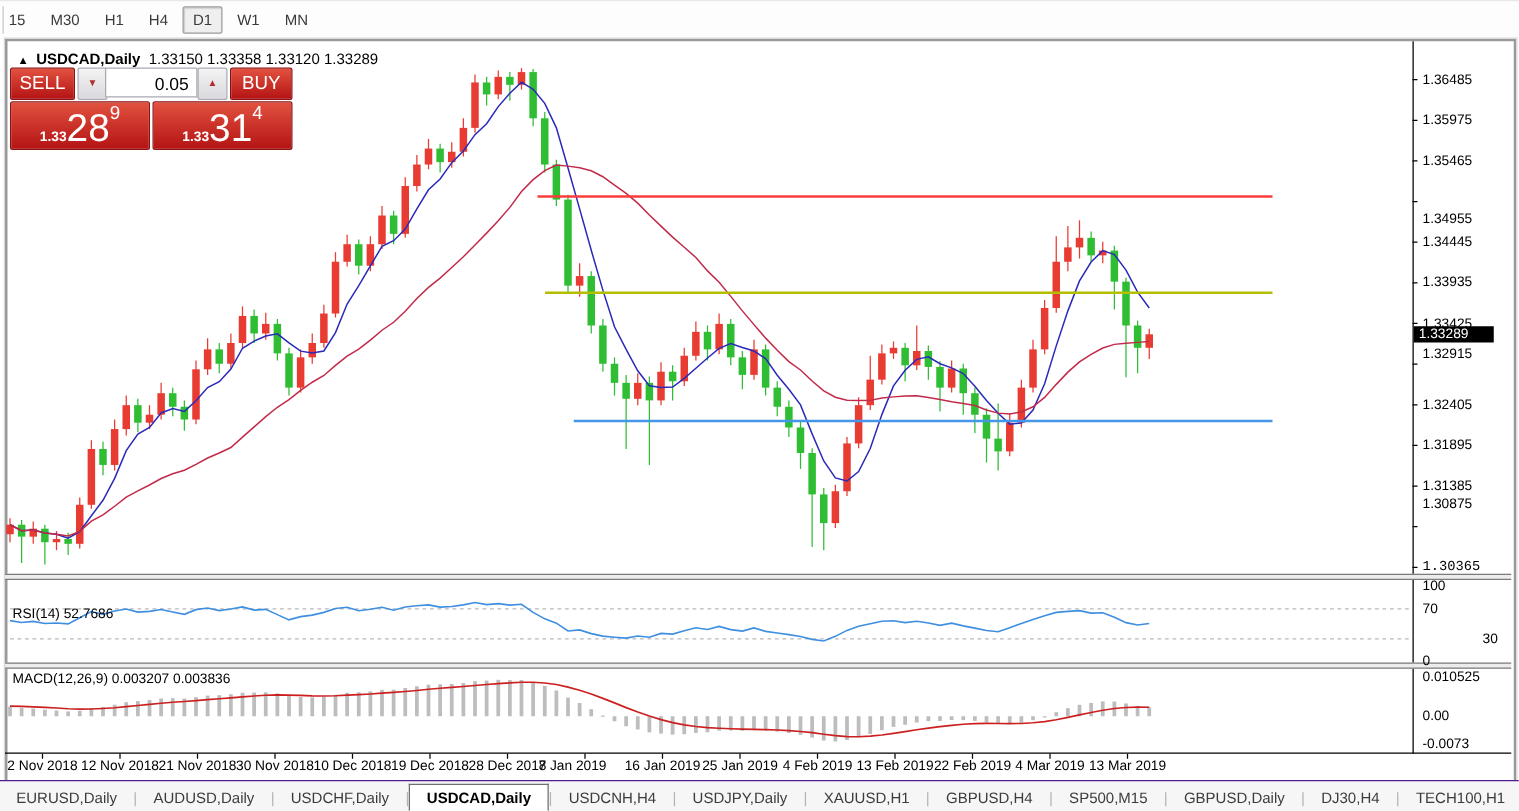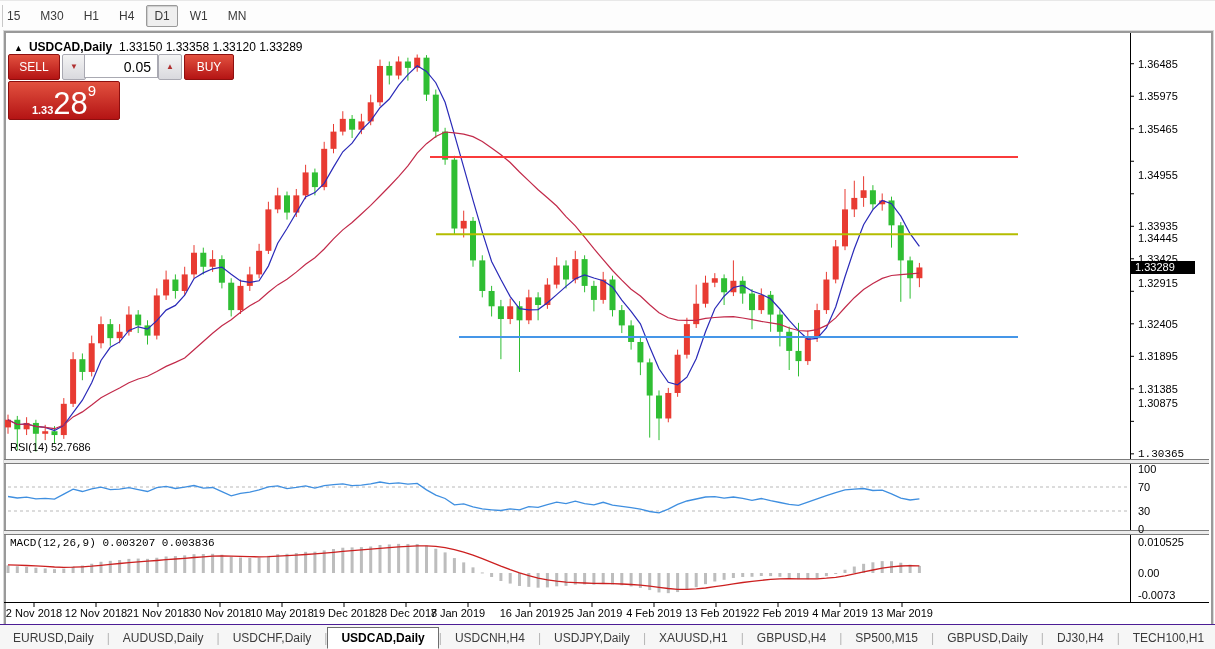--- a/index.html
+++ b/index.html
@@ -26,21 +26,21 @@
   #symline b{font-weight:bold;}
   .paneLabel{position:absolute;font-size:11px;color:#000;}
   .ylab{position:absolute;left:1138px;font-size:11px;color:#000;white-space:nowrap;}
   .xlab{position:absolute;top:607px;font-size:11px;color:#000;white-space:nowrap;transform:translateX(-50%);}
   #pricetag{position:absolute;left:1131px;width:60px;height:13px;background:#000;color:#fff;
     font-size:11px;line-height:13px;padding-left:4px;}
   
   #tpanel{position:absolute;left:8px;top:54px;width:224px;height:64px;}
   .redbtn{background:linear-gradient(#e2513f,#b41414);border:1px solid #8e0f0f;border-radius:2px;
     color:#fff;text-align:center;position:absolute;}
-  .rowbtn{top:0;height:24px;font-size:12px;line-height:24px;}
+  .rowbtn{top:0;height:24px;font-size:15px;line-height:24px;}
   #volwrap{position:absolute;left:54px;top:0;width:120px;height:24px;}
   .spin{position:absolute;top:0;width:22px;height:24px;background:linear-gradient(#f4f4f4,#d9d9de);
     border:1px solid #a9a9b2;border-radius:2px;color:#b03030;font-size:8px;line-height:24px;text-align:center;}
   #volval{position:absolute;left:22px;top:0;width:74px;height:24px;background:#fff;border:1px solid #a9a9b2;
     font-size:14px;line-height:24px;text-align:right;padding-right:6px;box-sizing:border-box;color:#000;}
   .bigprice{top:27px;height:37px;}
   .bigprice .small{font-size:11px;font-weight:bold;vertical-align:baseline;}
   .bigprice .big{font-size:31px;font-weight:normal;letter-spacing:0;}
   .bigprice .sup{font-size:15px;vertical-align:18px;}
   
@@ -414,26 +414,29 @@
   <div class="redbtn rowbtn" style="left:0;width:50px;">SELL</div>
   <div id="volwrap">
     <div class="spin" style="left:0;">▼</div>
     <div id="volval">0.05</div>
     <div class="spin" style="left:96px;">▲</div>
   </div>
   <div class="redbtn rowbtn" style="left:176px;width:48px;">BUY</div>
   <div class="redbtn bigprice" style="left:0;width:110px;">
     <span class="small">1.33</span><span class="big">28</span><span class="sup">9</span>
   </div>
+  <div class="redbtn bigprice" style="left:114px;width:110px;">
+    <span class="small">1.33</span><span class="big">31</span><span class="sup">4</span>
+  </div>
 </div>
 
-<div class="paneLabel" style="left:10px;top:441px;">
+<div class="paneLabel" style="left:10px;top:485px;">
   <span>RSI(14)</span>&nbsp;<span>52.7686</span>
 </div>
-<div class="paneLabel" style="left:10px;top:537px;font-family:Liberation Mono, monospace;">
+<div class="paneLabel" style="left:10px;top:537px;">
   <span>MACD(12,26,9)</span>&nbsp;<span>0.003207 0.003836</span>
 </div>
 
 <div id="pricetag" style="top: 260.963px;">1.33289</div>
 
 <div class="panesep" style="top:459px;"></div>
 <div class="panesep" style="top:530px;"></div>
 <div class="abs" style="left:4px;top:602px;width:1205px;height:1px;background:#000;"></div>
 
 <div id="tabbar">
@@ -460,43 +463,43 @@
     <span class="tabsep">|</span>
     <div class="tab">DJ30,H4</div>
     <span class="tabsep">|</span>
     <div class="tab">TECH100,H1</div>
   </div>
 
 <div class="ylab" style="top: 57.7296px;">1.36485</div>
 <div class="ylab" style="top: 90.2402px;">1.35975</div>
 <div class="ylab" style="top: 122.751px;">1.35465</div>
 <div class="ylab" style="top: 169px;">1.34955</div>
-<div class="ylab" style="top: 187.772px; margin-top: 44px;">1.34445</div>
+<div class="ylab" style="top: 187.772px;">1.34445</div>
 <div class="ylab" style="top: 220.282px;">1.33935</div>
 <div class="ylab" style="top: 252.793px;">1.33425</div>
 <div class="ylab" style="top: 277px;">1.32915</div>
 <div class="ylab" style="top: 317.814px;">1.32405</div>
 <div class="ylab" style="top: 350.325px;">1.31895</div>
 <div class="ylab" style="top: 382.835px;">1.31385</div>
 <div class="ylab" style="top: 397px;">1.30875</div>
 <div class="ylab" style="top: 447.856px; font-family: Liberation Mono, monospace;">1.30365</div>
 <div class="xlab" style="left: 34px;">2 Nov 2018</div>
 <div class="xlab" style="left: 96px;">12 Nov 2018</div>
 <div class="xlab" style="left: 158px;">21 Nov 2018</div>
 <div class="xlab" style="left: 220px;">30 Nov 2018</div>
-<div class="xlab" style="left: 282px;">10 May 2018</div>
+<div class="xlab" style="left: 282px;">10 Dec 2018</div>
 <div class="xlab" style="left: 344px;">19 Dec 2018</div>
 <div class="xlab" style="left: 406px;">28 Dec 2018</div>
 <div class="xlab" style="left: 458px;">7 Jan 2019</div>
 <div class="xlab" style="left: 530px;">16 Jan 2019</div>
 <div class="xlab" style="left: 592px;">25 Jan 2019</div>
 <div class="xlab" style="left: 654px;">4 Feb 2019</div>
 <div class="xlab" style="left: 716px;">13 Feb 2019</div>
 <div class="xlab" style="left: 778px;">22 Feb 2019</div>
 <div class="xlab" style="left: 840px;">4 Mar 2019</div>
 <div class="xlab" style="left: 902px;">13 Mar 2019</div>
 <div class="ylab" style="top: 463px;">100</div>
 <div class="ylab" style="top: 481px;">70</div>
-<div class="ylab" style="top: 505px;">30</div>
+<div class="ylab" style="top: 505px; margin-left: 48px;">30</div>
 <div class="ylab" style="top: 523px;">0</div>
 <div class="ylab" style="top: 535.951px;">0.010525</div>
 <div class="ylab" style="top: 567px;">0.00</div>
 <div class="ylab" style="top: 588.535px;">-0.0073</div>
 
 </body></html>

